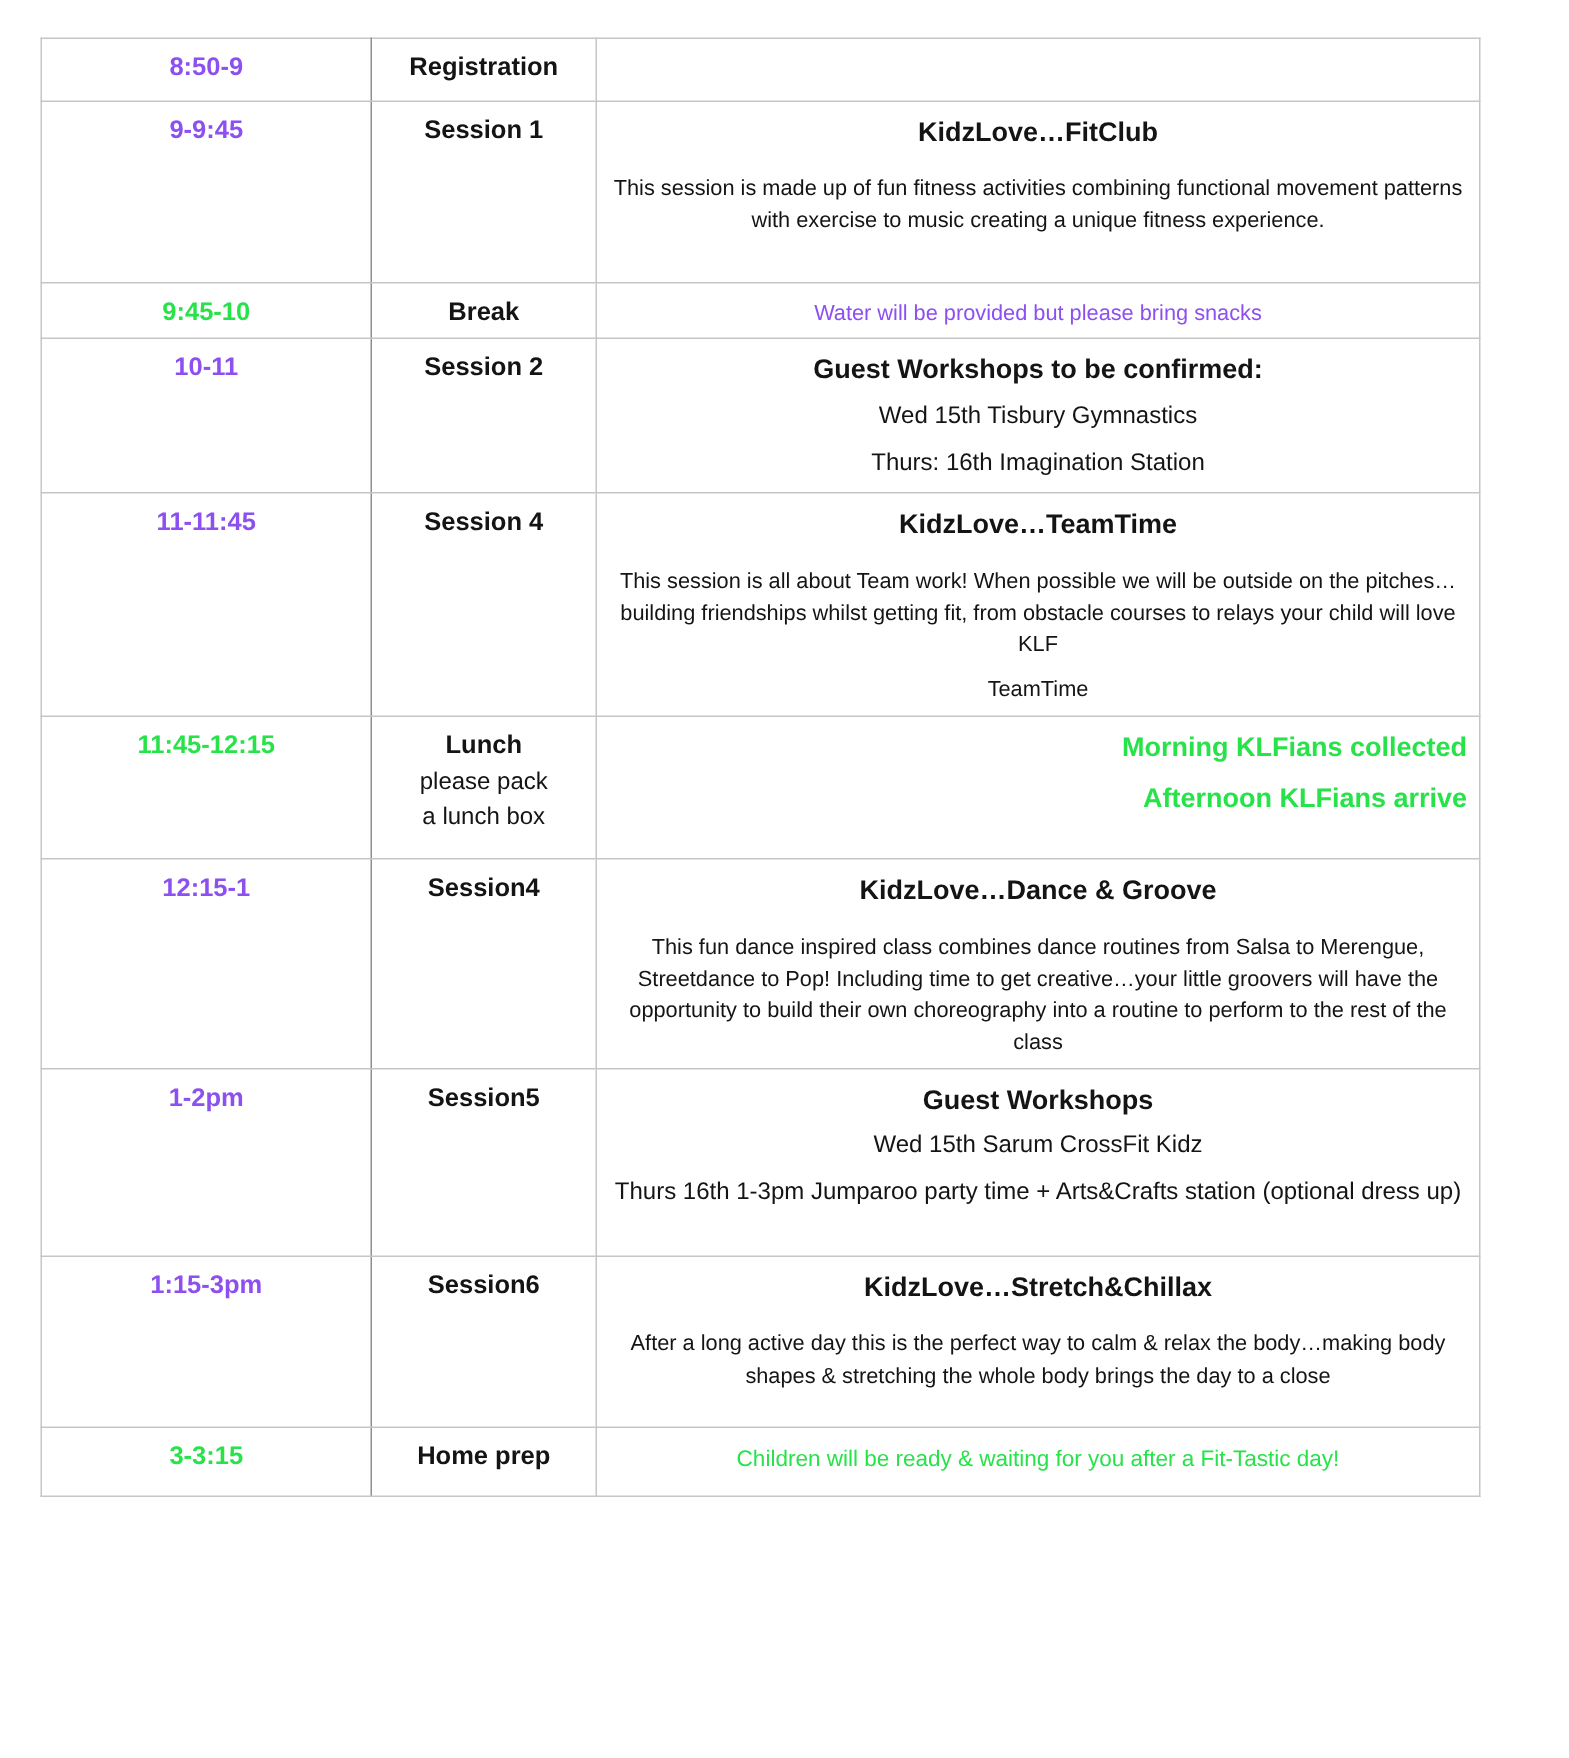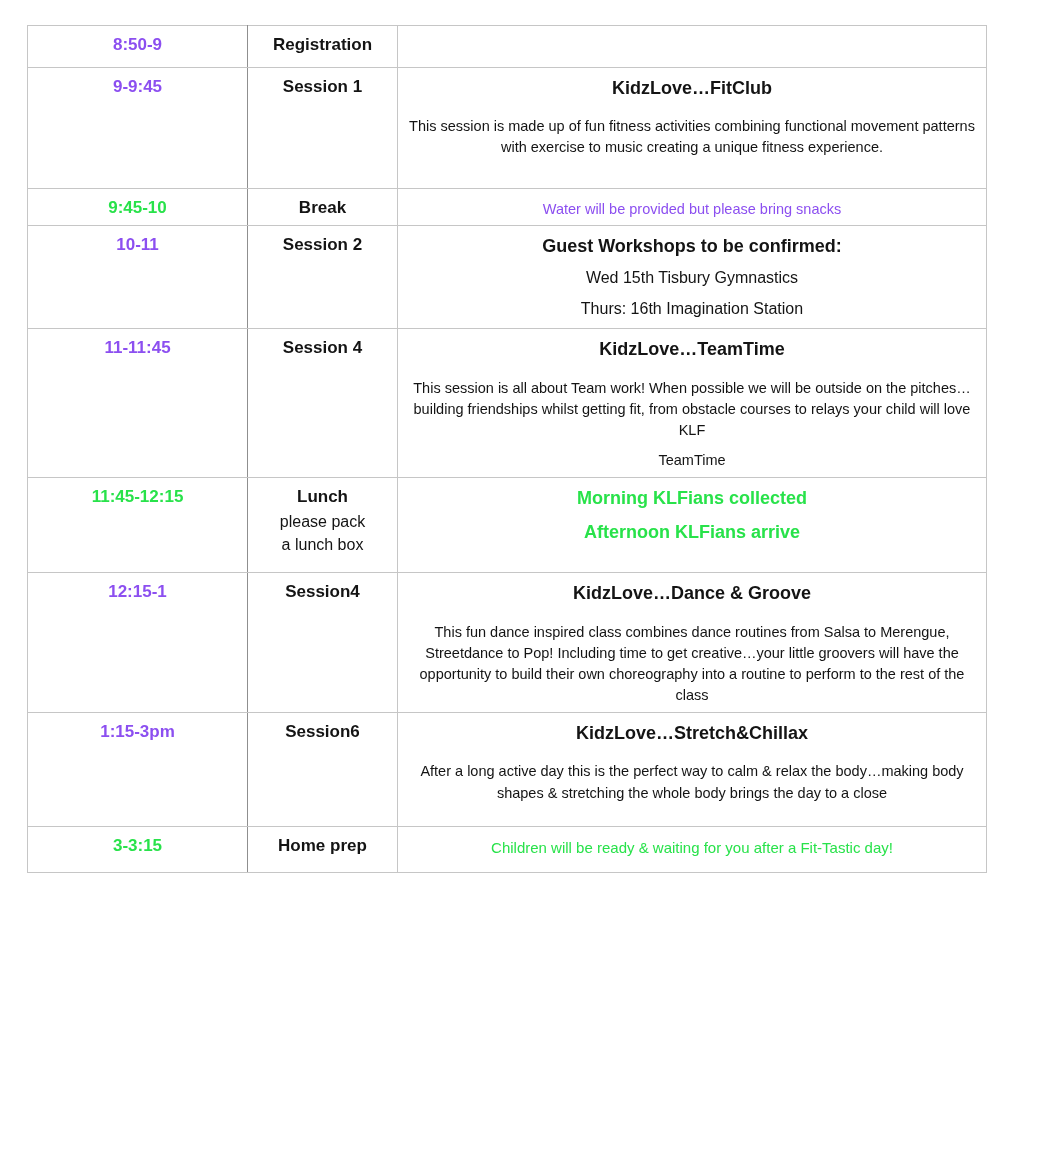--- a/index.html
+++ b/index.html
@@ -24,21 +24,21 @@
   .purple{color:#8c4ff0;}
   .green{color:#28e24a;}
   .session{font-size:17px;font-weight:700;line-height:1.3;}
   .session-note{font-size:16px;font-weight:400;line-height:1.4;margin-top:3px;white-space:pre-line;}
   .intro{font-size:13.5px;line-height:1.55;padding-top:2px;}
   .s-title{font-size:18px;font-weight:700;line-height:1.35;}
   .s-body{font-size:14.5px;line-height:1.46;margin-top:16px;}
   .s-body2{font-size:14.5px;line-height:1.46;margin-top:9px;}
   .w-line{font-size:16px;line-height:1.5;margin-top:7px;}
   .note-purple{font-size:14.5px;line-height:1.4;margin-top:2px;color:#8c4ff0;}
-  .g-title{font-size:18px;font-weight:700;line-height:1.35;color:#28e24a;}
+  .g-title{font-size:18px;font-weight:700;line-height:1.35;color:#28e24a;text-align:right;}
   .g-title + .g-title{margin-top:9px;}
   .final-green{font-size:15px;line-height:1.4;margin-top:2px;color:#28e24a;}
 </style>
 </head>
 <body>
 
 <table class="schedule">
   <colgroup>
     <col style="width:220px">
       <col style="width:150px">
@@ -131,20 +131,33 @@
     </td>
     <td class="c2">
       <div class="session">Session4</div>
     </td>
     <td class="c3">
       <div class="s-title">KidzLove…Dance &amp; Groove</div>
       <div class="s-body">This fun dance inspired class combines dance routines from Salsa to Merengue, Streetdance to Pop! Including time to get creative…your little groovers will have the opportunity to build their own choreography into a routine to perform to the rest of the class</div>
     </td>
   </tr>
 
+  <tr style="height:125px">
+    <td class="c1">
+      <div class="time purple">1-2pm</div>
+    </td>
+    <td class="c2">
+      <div class="session">Session5</div>
+    </td>
+    <td class="c3">
+      <div class="s-title">Guest Workshops</div>
+      <div class="w-line">Wed 15th Sarum CrossFit Kidz</div>
+      <div class="w-line">Thurs 16th 1-3pm Jumparoo party time + Arts&amp;Crafts station (optional dress up)</div>
+    </td>
+  </tr>
 
 
   <tr style="height:114px">
     <td class="c1">
       <div class="time purple">1:15-3pm</div>
     </td>
     <td class="c2">
       <div class="session">Session6</div>
     </td>
     <td class="c3">

